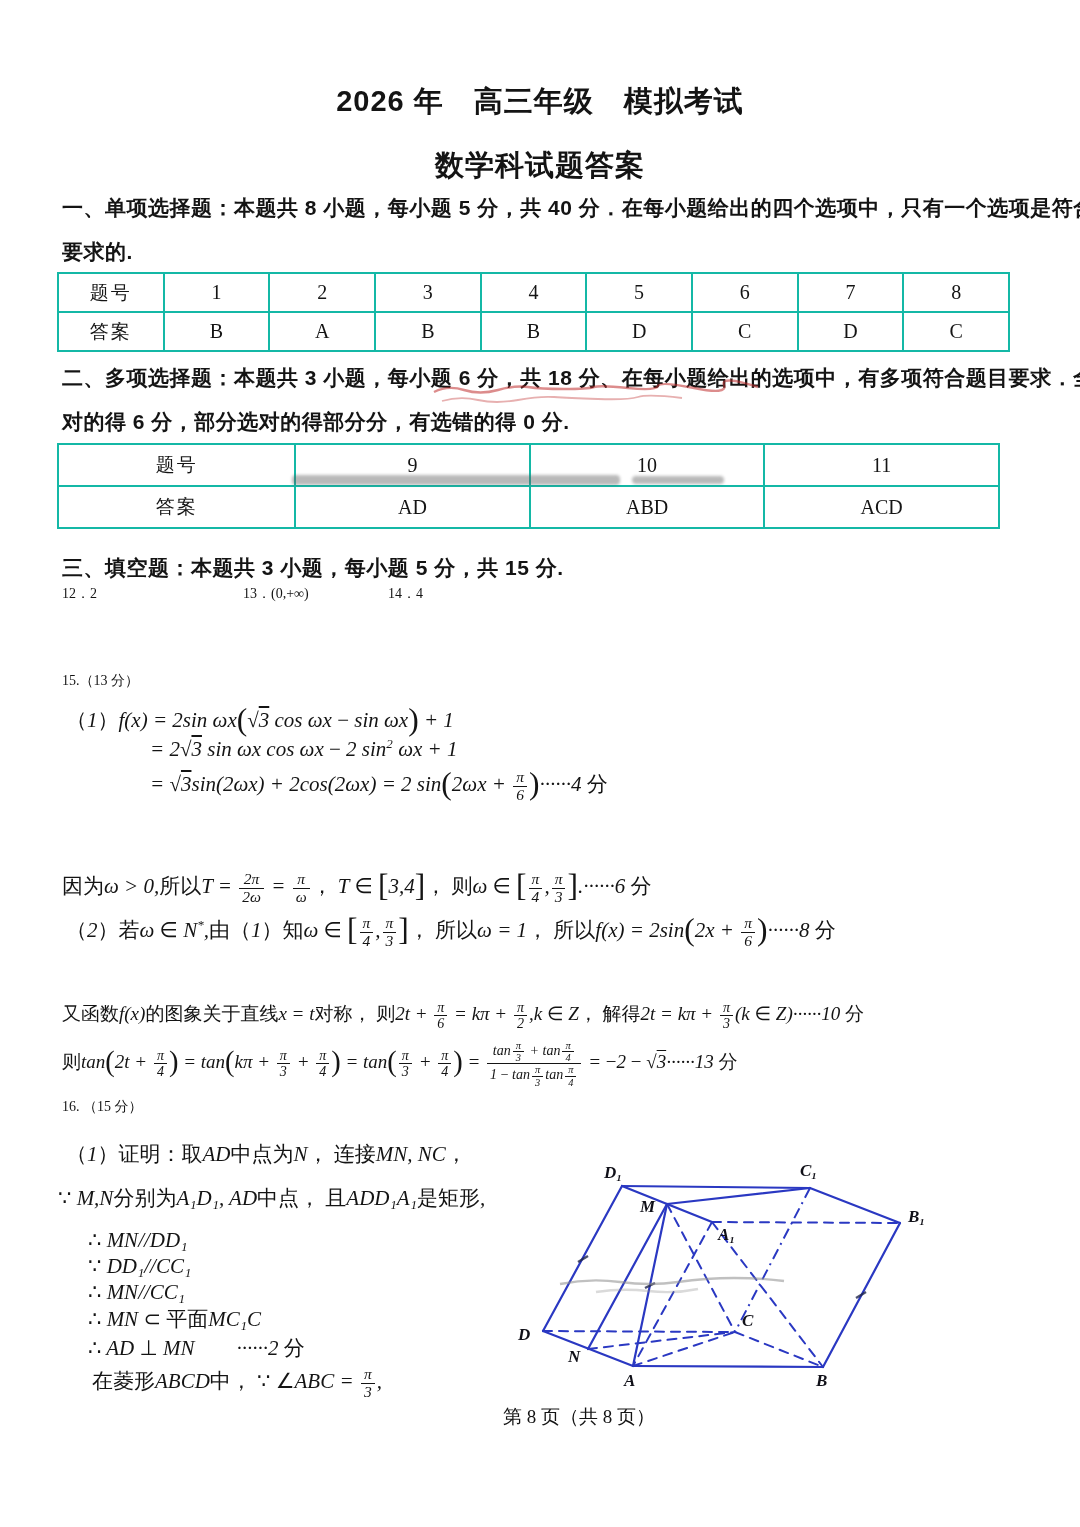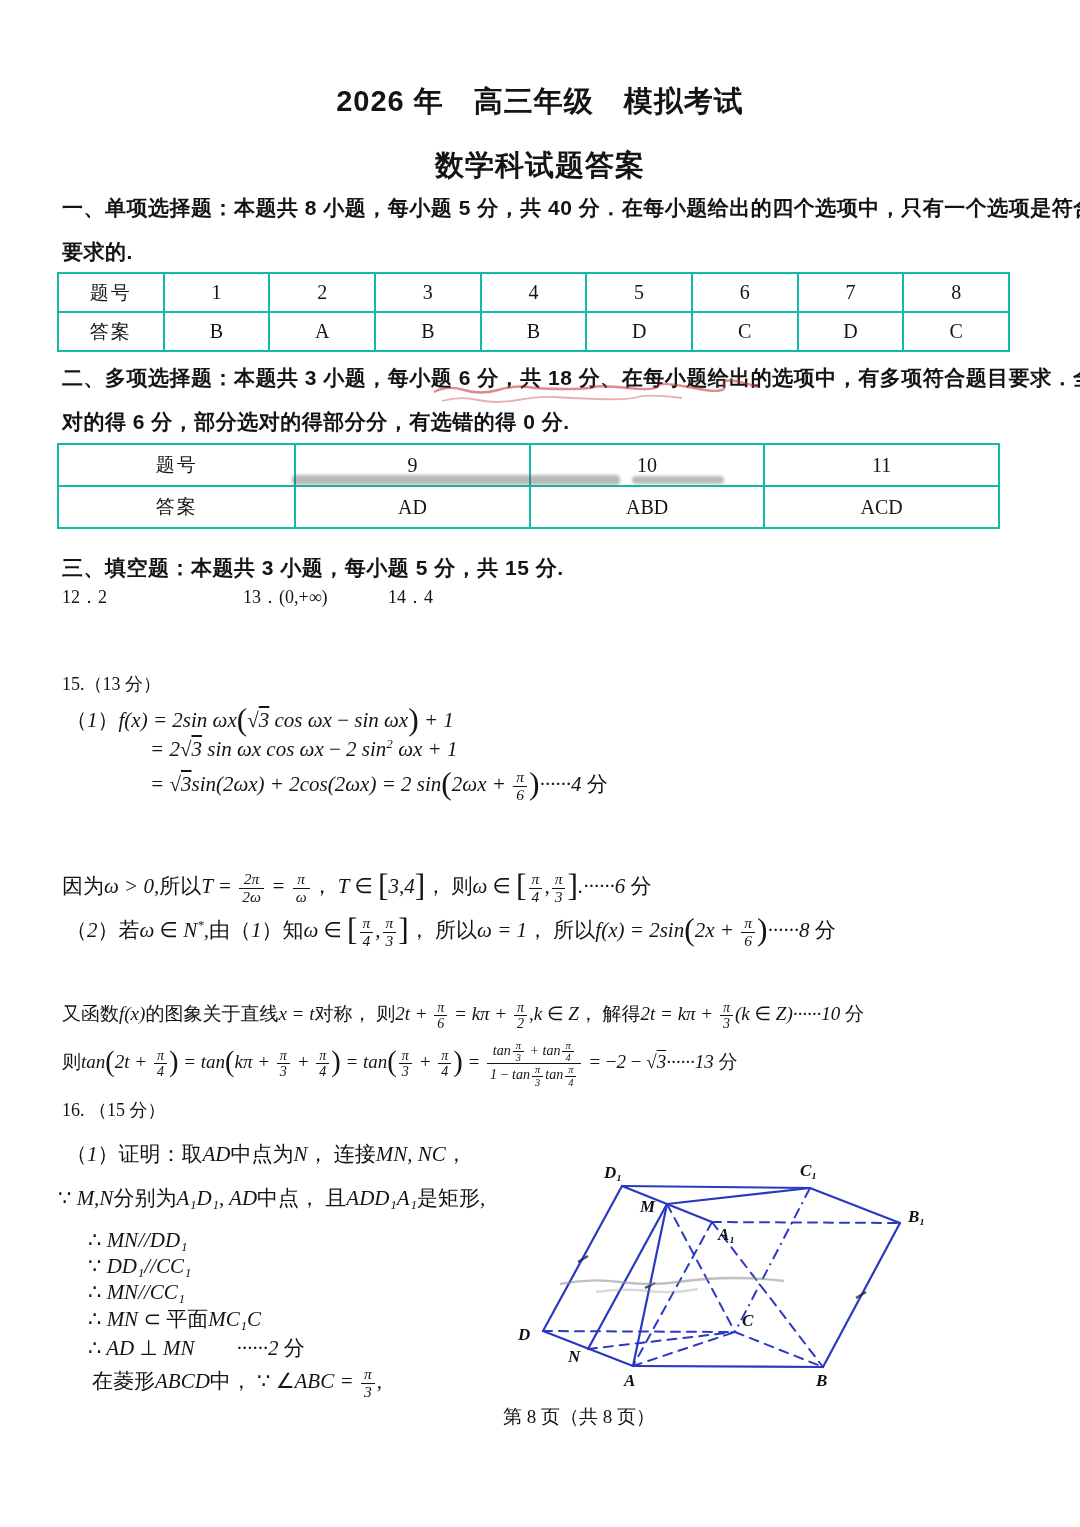--- a/index.html
+++ b/index.html
@@ -18,21 +18,21 @@
     font-size:29px;font-weight:700;
     letter-spacing:1px;
     font-family:"Liberation Sans", sans-serif;
   }
   .hd{
     font-size:21px;font-weight:700;
     font-family:"Liberation Sans", sans-serif;
     letter-spacing:.5px;
   }
   .plain{
-    font-size:18px;
+    font-size:14px;
     font-family:"Liberation Serif", serif;
   }
   table.anskey{
     border-collapse:collapse;
     table-layout:fixed;
     position:absolute;
   }
   table.anskey td{
     border:2px solid #14b8a6;
     text-align:center;vertical-align:middle;

